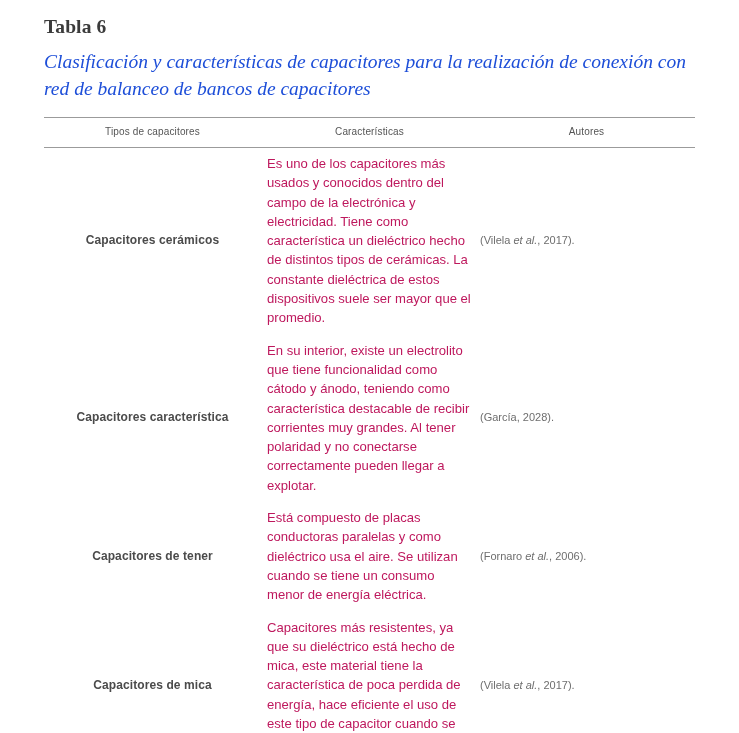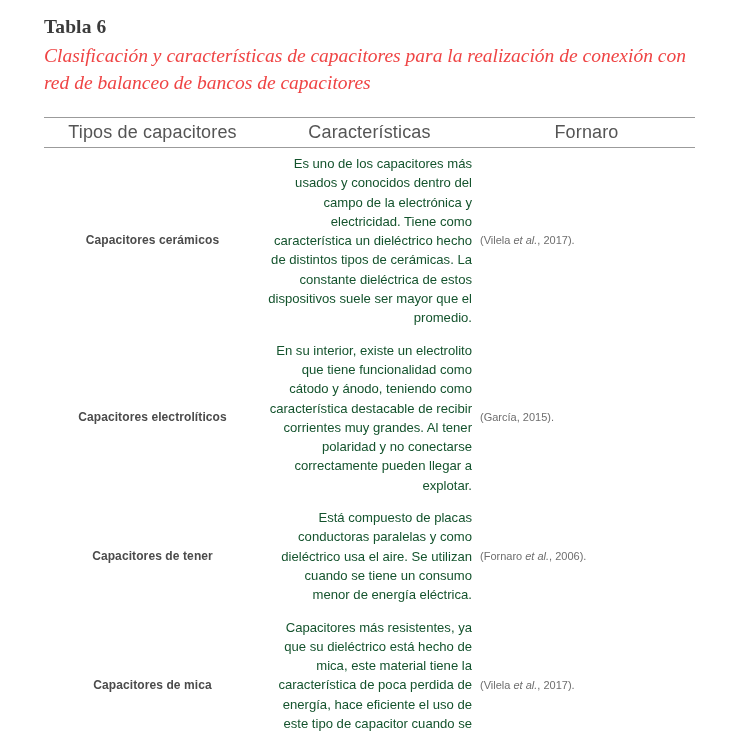--- a/index.html
+++ b/index.html
@@ -35,41 +35,41 @@
     font-size: 19.5px;
     line-height: 26px;
     color: #3b3b3b;
     letter-spacing: 0.1px;
   }
   .table-caption {
     font-family: "Liberation Serif", serif;
     font-style: italic;
     font-size: 19.5px;
     line-height: 26.5px;
-    color: #ef4444;
-    margin-top: 3px;
+    color: #1d4ed8;
+    margin-top: 9px;
     width: 652px;
   }
 
   
   .table-wrap {
     position: absolute;
     left: 44px;
     top: 117px;
     width: 651px;
   }
   table.apa {
     border-collapse: collapse;
     width: 651px;
     table-layout: fixed;
   }
   table.apa thead th {
     font-family: "Liberation Sans", sans-serif;
     font-weight: normal;
-    font-size: 18px;
+    font-size: 10px;
     line-height: 16px;
     color: #555555;
     text-align: center;
     padding: 6px 4px 7px 4px;
     letter-spacing: 0.15px;
   }
   thead tr.head-row {
     border-top: 1.6px solid #9b9b9b;
     border-bottom: 1.2px solid #9b9b9b;
   }
@@ -84,23 +84,23 @@
     width: 212px;
     text-align: center;
     font-size: 12px;
     font-weight: bold;
     color: #4b4b4b;
     line-height: 17px;
     letter-spacing: 0.1px;
   }
   td.c-desc {
     width: 268px;
-    text-align: right;
+    text-align: left;
     font-size: 13.1px;
-    color: #14532d;
+    color: #be185d;
     line-height: 19.3px;
     padding-left: 6px;
     padding-right: 6px;
   }
   td.c-auth {
     width: 171px;
     font-size: 11px;
     color: #6e6e6e;
     line-height: 19px;
     white-space: nowrap;
@@ -118,33 +118,33 @@
     <div class="table-label">Tabla 6</div>
     <div class="table-caption">Clasificación y características de capacitores para la realización de conexión con red de balanceo de bancos de capacitores</div>
   </div>
 
   <div class="table-wrap">
     <table class="apa">
       <thead>
         <tr class="head-row">
           <th>Tipos de capacitores</th>
           <th>Características</th>
-          <th>Fornaro</th>
+          <th>Autores</th>
         </tr>
       </thead>
       <tbody id="tbody">
           <tr>
             <td class="c-type">Capacitores cerámicos</td>
             <td class="c-desc">Es uno de los capacitores más usados y conocidos dentro del campo de la electrónica y electricidad. Tiene como característica un dieléctrico hecho de distintos tipos de cerámicas. La constante dieléctrica de estos dispositivos suele ser mayor que el promedio.</td>
             <td class="c-auth"><span>(Vilela </span><span class="etal">et al.</span><span>, 2017).</span></td>
           </tr>
           <tr>
-            <td class="c-type">Capacitores electrolíticos</td>
+            <td class="c-type">Capacitores característica</td>
             <td class="c-desc">En su interior, existe un electrolito que tiene funcionalidad como cátodo y ánodo, teniendo como característica destacable de recibir corrientes muy grandes. Al tener polaridad y no conectarse correctamente pueden llegar a explotar.</td>
-            <td class="c-auth"><span>(García, 2015).</span></td>
+            <td class="c-auth"><span>(García, 2028).</span></td>
           </tr>
           <tr>
             <td class="c-type">Capacitores de tener</td>
             <td class="c-desc">Está compuesto de placas conductoras paralelas y como dieléctrico usa el aire. Se utilizan cuando se tiene un consumo menor de energía eléctrica.</td>
             <td class="c-auth"><span>(Fornaro </span><span class="etal">et al.</span><span>, 2006).</span></td>
           </tr>
           <tr>
             <td class="c-type">Capacitores de mica</td>
             <td class="c-desc">Capacitores más resistentes, ya que su dieléctrico está hecho de mica, este material tiene la característica de poca perdida de energía, hace eficiente el uso de este tipo de capacitor cuando se tiene altas tensiones.</td>
             <td class="c-auth"><span>(Vilela </span><span class="etal">et al.</span><span>, 2017).</span></td>

